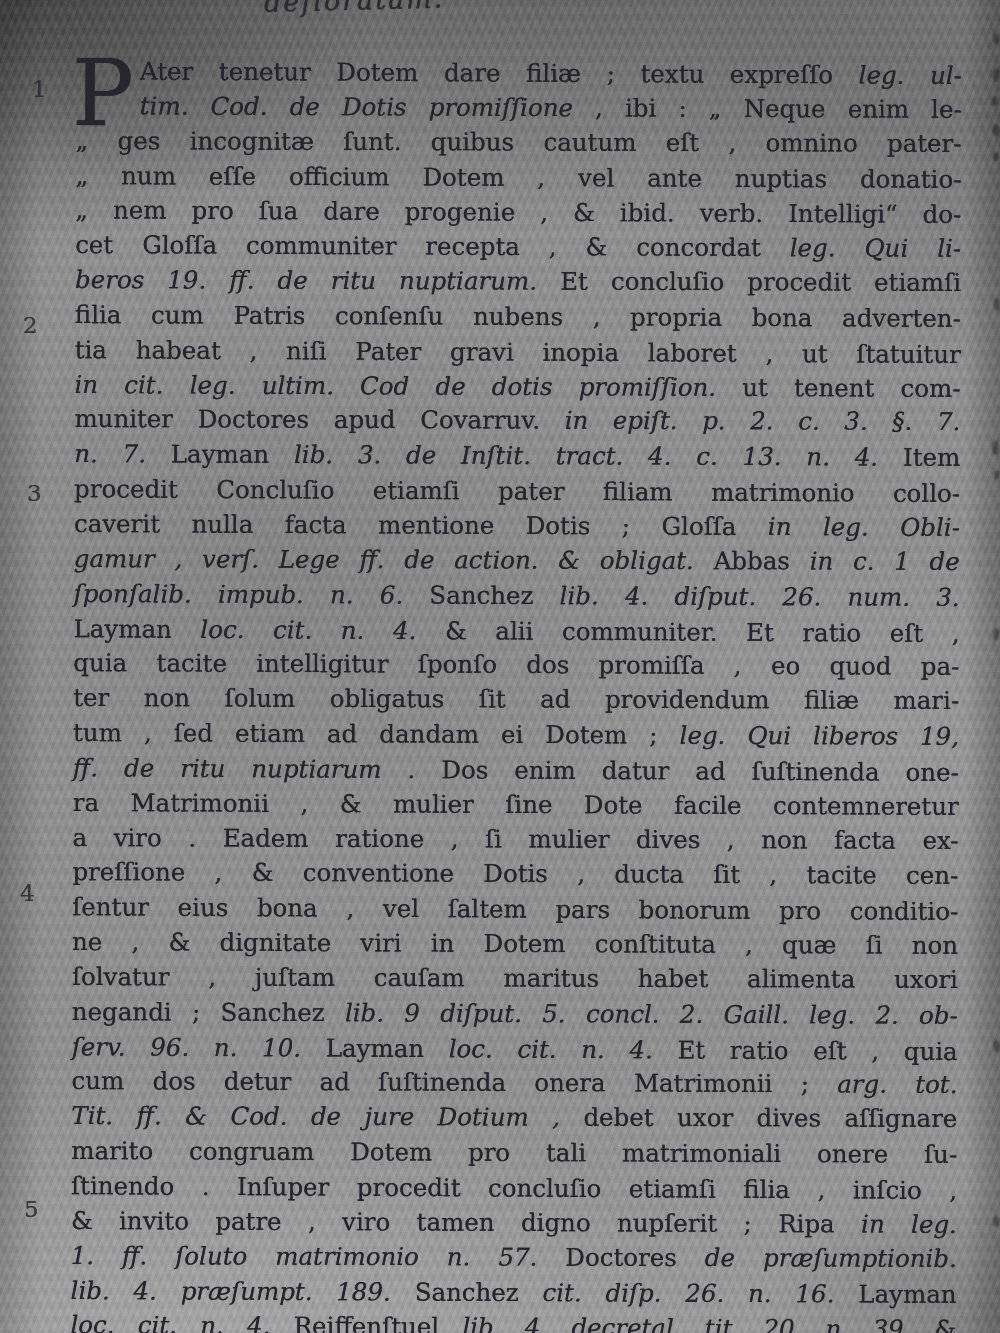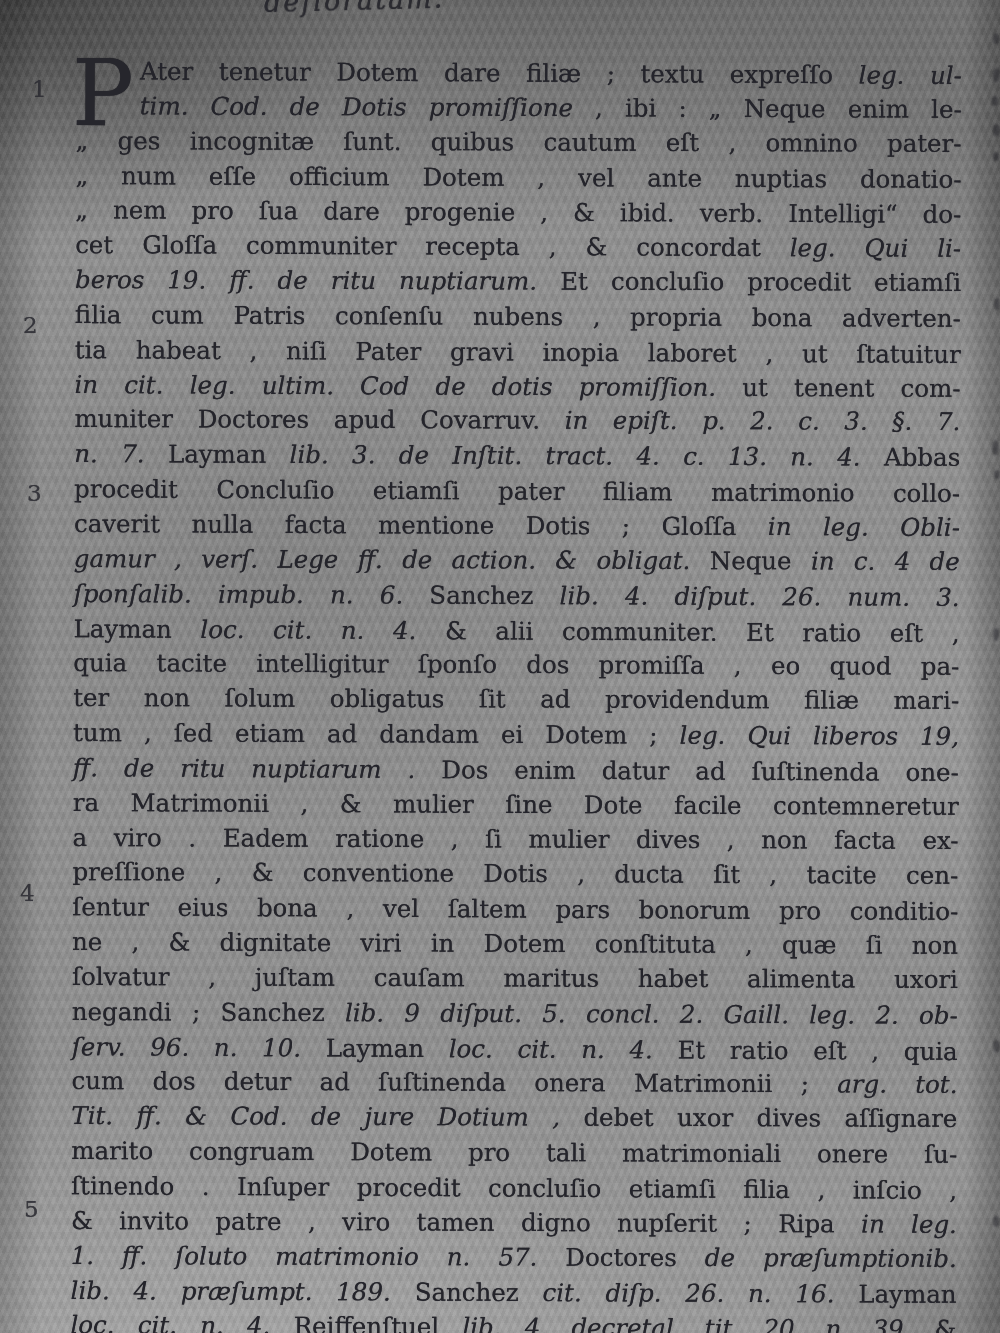--- a/index.html
+++ b/index.html
@@ -75,24 +75,24 @@
           <div class="line indent"><span class="it">tim. Cod. de Dotis promiſſione</span><span> , ibi : „ Neque enim le-</span></div>
           <div class="line"><span>„ ges incognitæ ſunt. quibus cautum eſt , omnino pater-</span></div>
           <div class="line"><span>„ num eſſe officium Dotem , vel ante nuptias donatio-</span></div>
           <div class="line"><span>„ nem pro ſua dare progenie , &amp; ibid. verb. Intelligi“ do-</span></div>
           <div class="line"><span>cet Gloſſa communiter recepta , &amp; concordat </span><span class="it">leg. Qui li-</span></div>
           <div class="line"><span class="it">beros 19. ff. de ritu nuptiarum.</span><span> Et concluſio procedit etiamſi</span></div>
           <div class="line"><span>filia cum Patris conſenſu nubens , propria bona adverten-</span></div>
           <div class="line"><span>tia habeat , niſi Pater gravi inopia laboret , ut ſtatuitur</span></div>
           <div class="line"><span class="it">in cit. leg. ultim. Cod de dotis promiſſion.</span><span> ut tenent com-</span></div>
           <div class="line"><span>muniter Doctores apud Covarruv. </span><span class="it">in epiſt. p. 2. c. 3. §. 7.</span></div>
-          <div class="line"><span class="it">n. 7. </span><span>Layman </span><span class="it">lib. 3. de Inſtit. tract. 4. c. 13. n. 4. </span><span>Abbas</span></div>
+          <div class="line"><span class="it">n. 7. </span><span>Layman </span><span class="it">lib. 3. de Inſtit. tract. 4. c. 13. n. 4. </span><span>Item</span></div>
           <div class="line"><span>procedit Concluſio etiamſi pater filiam matrimonio collo-</span></div>
           <div class="line"><span>caverit nulla facta mentione Dotis ; Gloſſa </span><span class="it">in leg. Obli-</span></div>
-          <div class="line"><span class="it">gamur , verſ. Lege ff. de action. &amp; obligat. </span><span>Neque </span><span class="it">in c. 4 de</span></div>
+          <div class="line"><span class="it">gamur , verſ. Lege ff. de action. &amp; obligat. </span><span>Abbas </span><span class="it">in c. 1 de</span></div>
           <div class="line"><span class="it">ſponſalib. impub. n. 6. </span><span>Sanchez </span><span class="it">lib. 4. diſput. 26. num. 3.</span></div>
           <div class="line"><span>Layman </span><span class="it">loc. cit. n. 4. </span><span>&amp; alii communiter. Et ratio eſt ,</span></div>
           <div class="line"><span>quia tacite intelligitur ſponſo dos promiſſa , eo quod pa-</span></div>
           <div class="line"><span>ter non ſolum obligatus ſit ad providendum filiæ mari-</span></div>
           <div class="line"><span>tum , ſed etiam ad dandam ei Dotem ; </span><span class="it">leg. Qui liberos 19,</span></div>
           <div class="line"><span class="it">ff. de ritu nuptiarum . </span><span>Dos enim datur ad ſuſtinenda one-</span></div>
           <div class="line"><span>ra Matrimonii , &amp; mulier ſine Dote facile contemneretur</span></div>
           <div class="line"><span>a viro . Eadem ratione , ſi mulier dives , non facta ex-</span></div>
           <div class="line"><span>preſſione , &amp; conventione Dotis , ducta ſit , tacite cen-</span></div>
           <div class="line"><span>ſentur eius bona , vel ſaltem pars bonorum pro conditio-</span></div>

